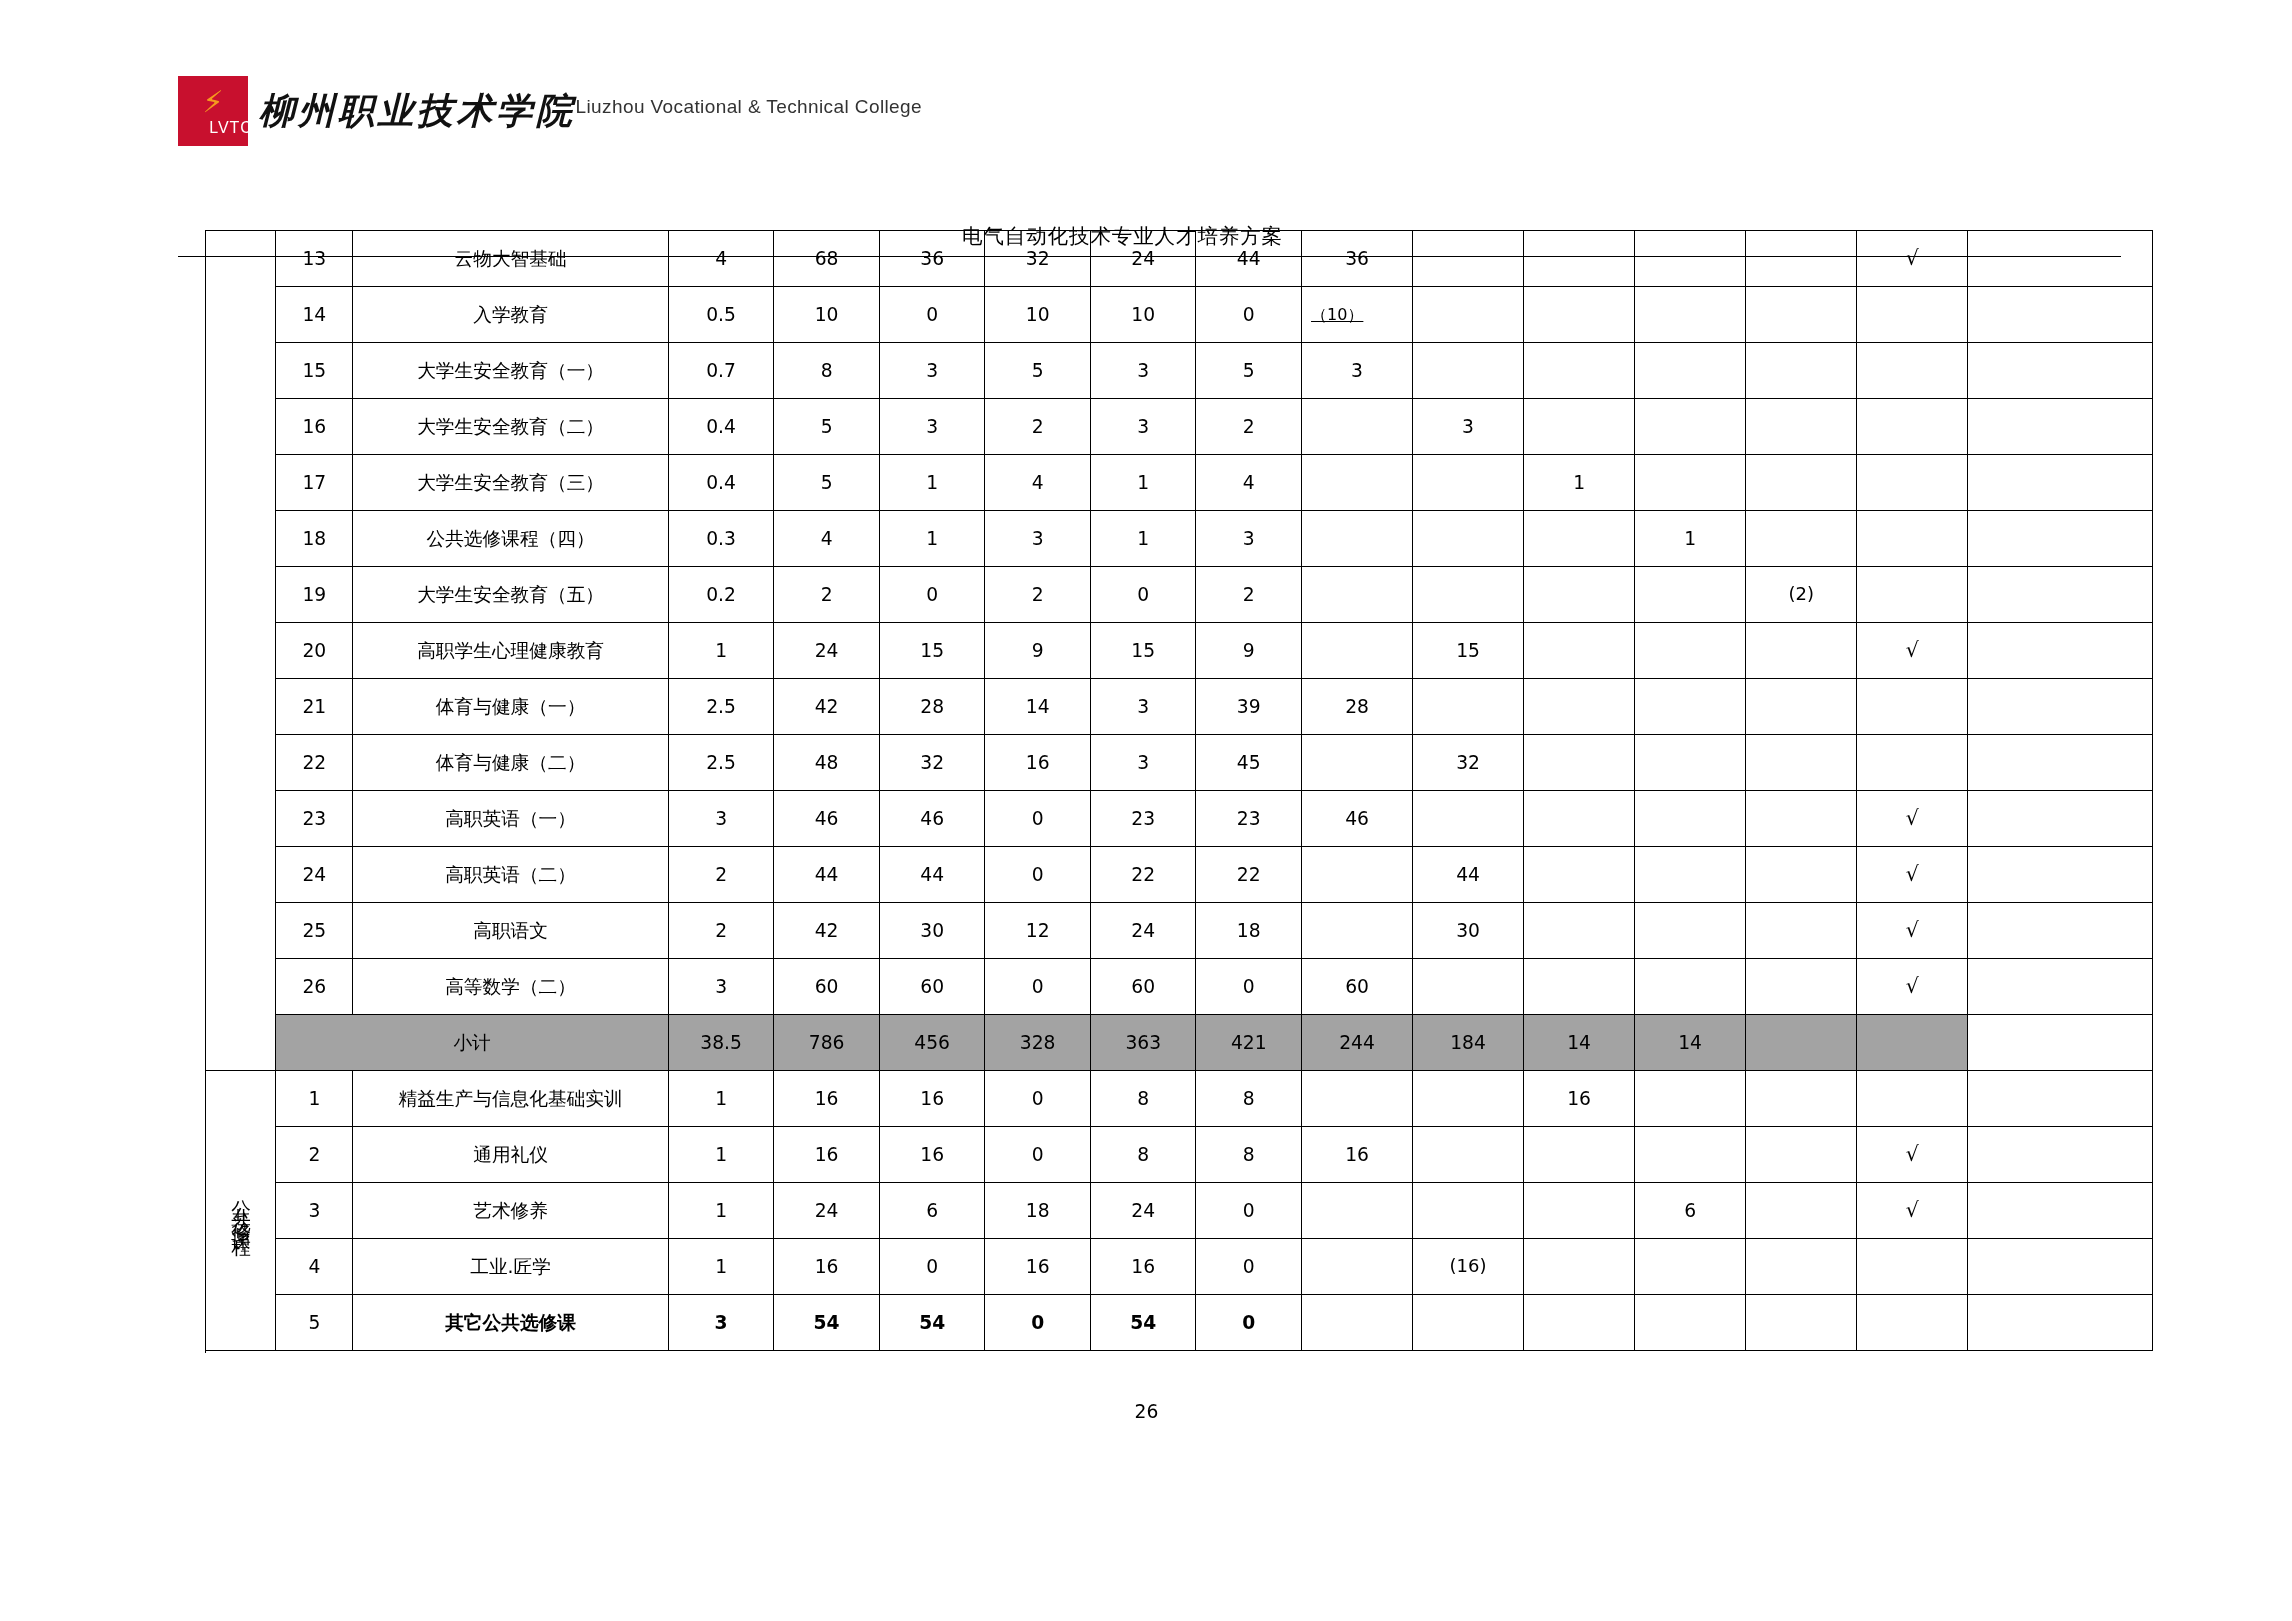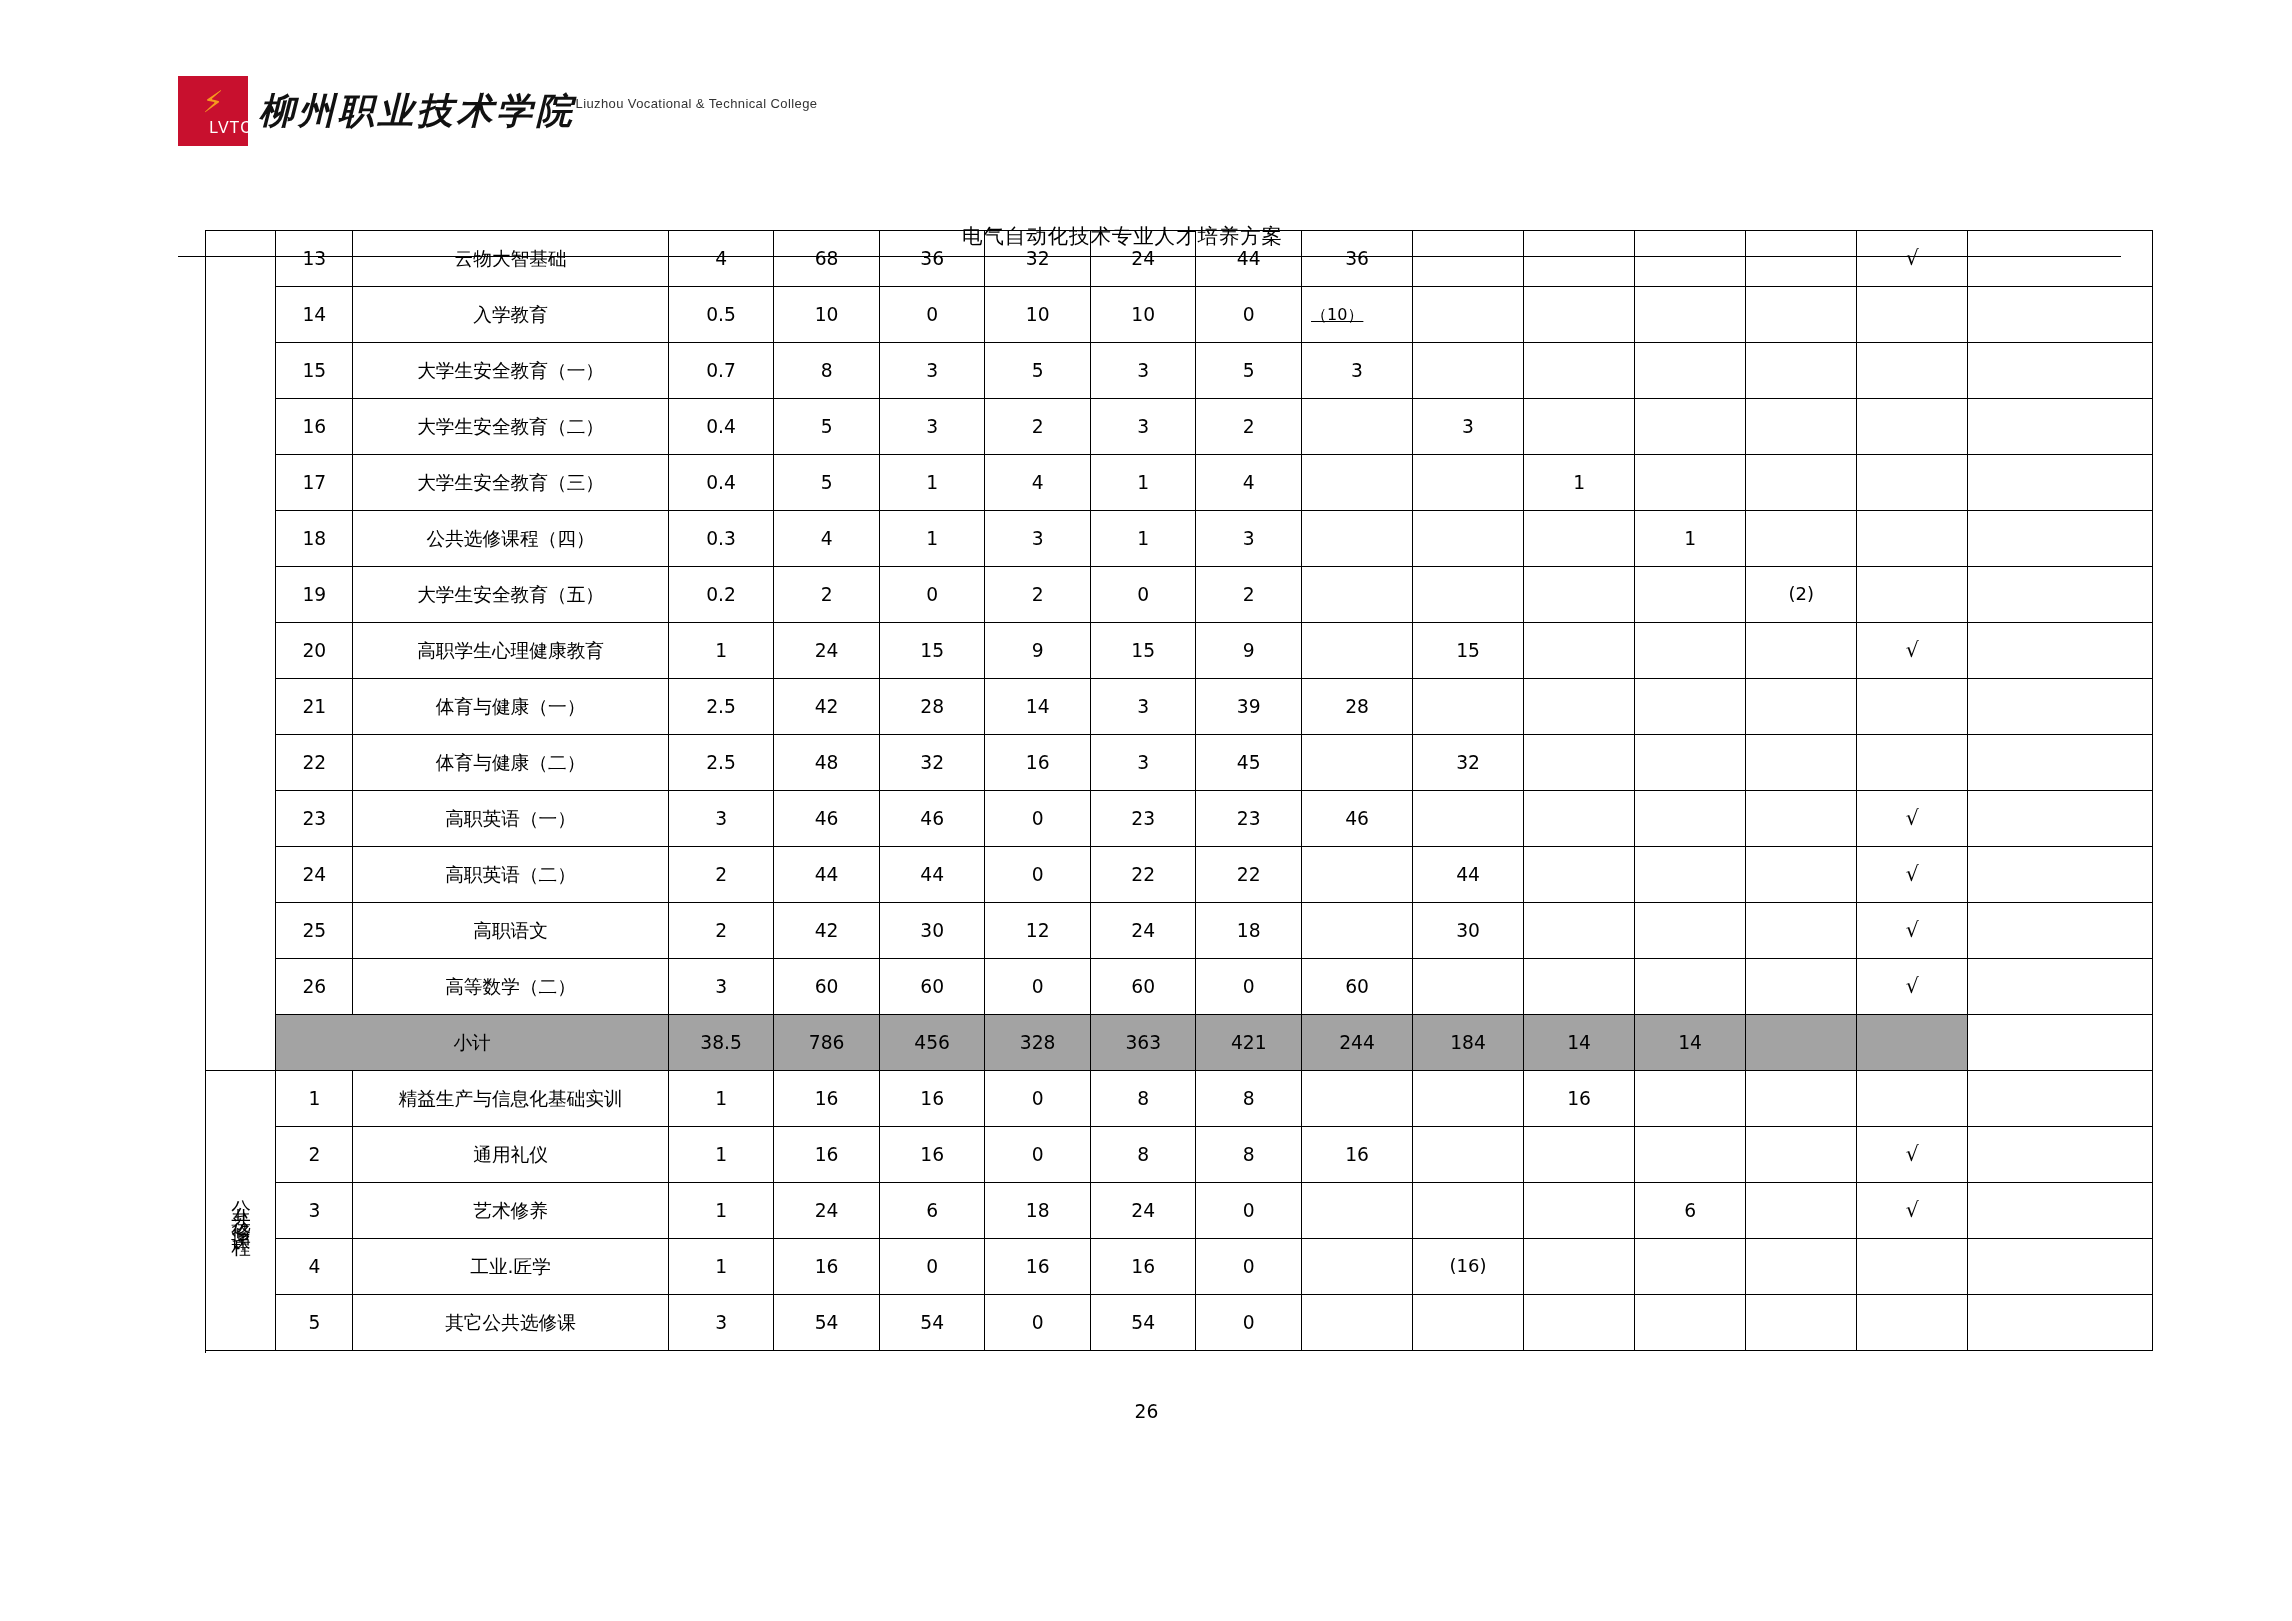--- a/index.html
+++ b/index.html
@@ -73,21 +73,21 @@
     font-family: "DejaVu Serif", serif;
     font-weight: bold;
     font-size: 36px;
     letter-spacing: 3.6px;
     color: #111;
     line-height: 1.1;
     font-style: italic;
   }
   .logo-en {
     font-family: "Liberation Sans", sans-serif;
-    font-size: 13px;
+    font-size: 19px;
     color: #333;
     letter-spacing: 0.4px;
     margin-top: 5.3px;
   }
   .doc-title {
     position: absolute;
     left: 962px;
     top: 151px;
     font-family: "DejaVu Sans", sans-serif;
     font-size: 20.5px;
@@ -157,21 +157,21 @@
     line-height: 1;
     display: inline-block;
   }
   .subtotal-row td {
     background: #a3a3a3;
   }
   .subtotal-row td.merged-name {
     text-align: center;
     padding-left: 0;
   }
-  .bold { font-weight: normal; margin-top: 40px; }
+  .bold { font-weight: bold; margin-top: 40px; }
   .check { font-size: 20.5px; }
   .twoline { font-size: 16px; line-height: 1.2; text-decoration: underline; }
   .tall { height: 77px; }
   .small-note { font-size: 18px; }
 
   
   .page-number {
     position: absolute;
     top: 1401px;
     left: 0;

